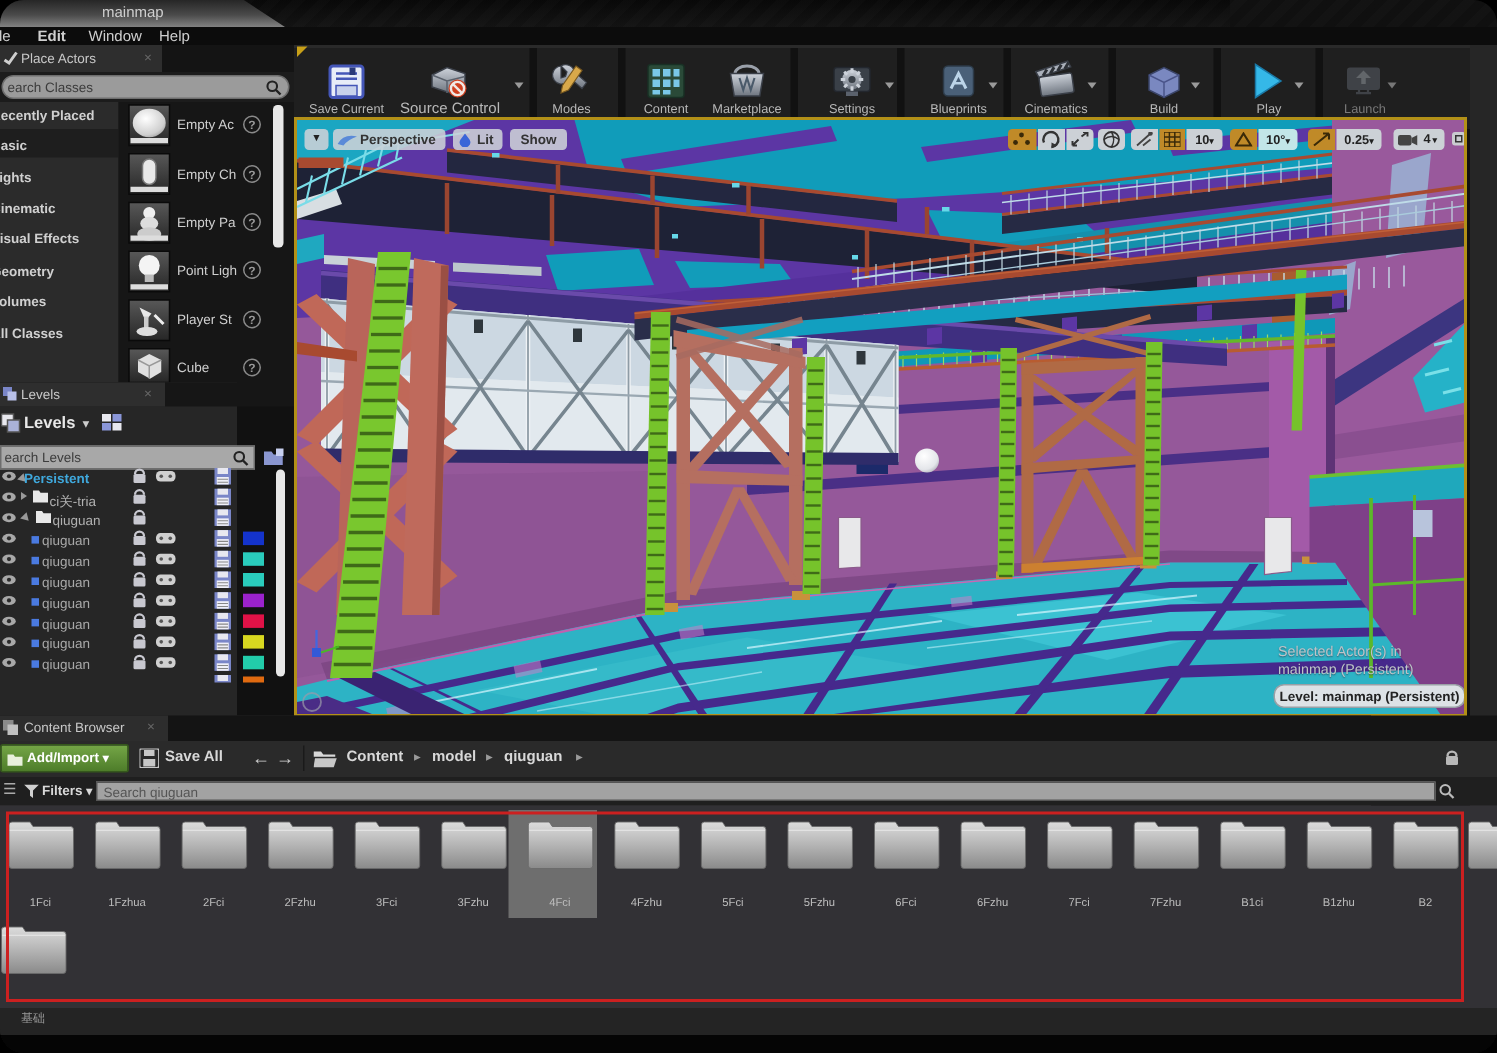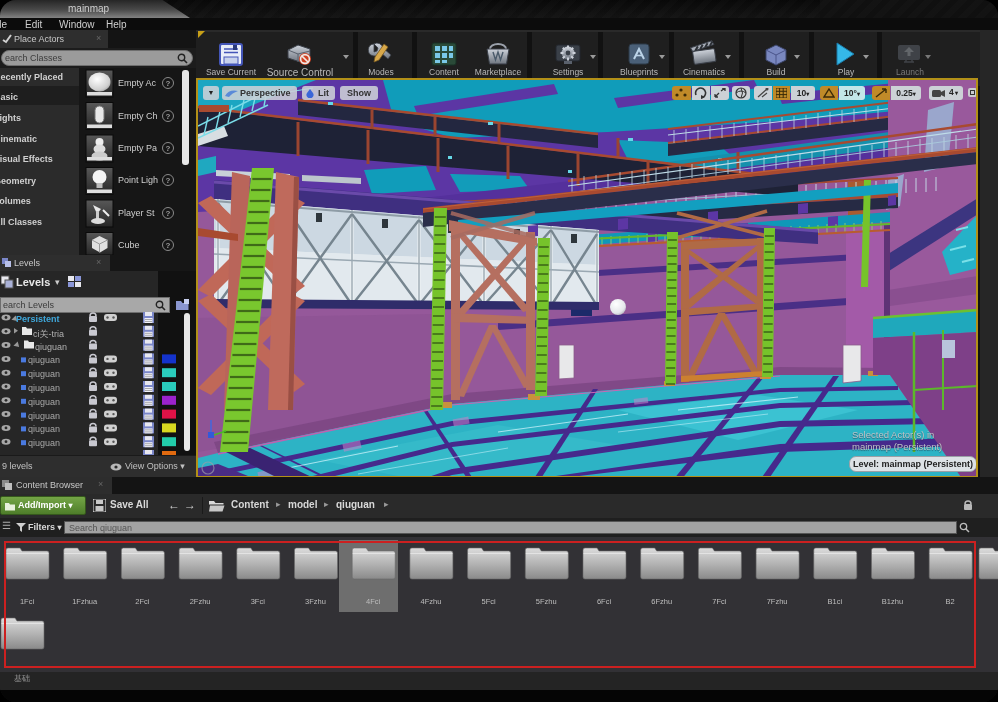--- a/index.html
+++ b/index.html
@@ -15,21 +15,21 @@
     <div id="frame">
 
 <div class="abs" style="left:0;top:0;width:820px;height:18px;background:linear-gradient(180deg,#060606,#161616);">
   <div class="abs" style="left:0;top:0;width:998px;height:18px;background:repeating-linear-gradient(135deg,#0e0e0e 0 6px,#171717 6px 12px);opacity:.35;"></div>
   <div class="abs" style="left:-6px;top:0;width:196px;height:18px;background:linear-gradient(180deg,#262626 0%,#4a4a4a 55%,#828282 100%);clip-path:polygon(0 0,86% 0,100% 100%,0 100%);"></div>
   <div class="txt" style="left:68px;top:3px;font-size:10px;color:#cfcfcf;">mainmap</div>
 </div>
 
 <div class="abs" style="left:0;top:18px;width:998px;height:12px;background:#0c0c0c;">
   <span class="txt" style="left:-9px;top:1px;font-size:10px;color:#cfcfcf;">File</span>
-  <span class="txt" style="left:25px;top:1px;font-size:10px;color:#cfcfcf;">Edit</span>
+  <span class="txt" style="left:25px;top:1px;font-size:10px;color:#cfcfcf;font-weight:bold;">Edit</span>
   <span class="txt" style="left:59px;top:1px;font-size:10px;color:#cfcfcf;">Window</span>
   <span class="txt" style="left:106px;top:1px;font-size:10px;color:#cfcfcf;">Help</span>
 </div>
 
 <div class="abs" id="placeactors" style="left:0;top:30px;width:196px;height:225px;background:#1c1c1c;">
 
   <div class="abs" style="left:0;top:0;width:196px;height:18px;background:#141414;"></div>
   <div class="abs" style="left:0;top:0;width:108px;height:18px;background:#2e2e2e;"></div>
   <svg class="abs" style="left:1px;top:3px;" width="12" height="12" viewBox="0 0 12 12">
           <path d="M2 7 L5 9 L10 2" stroke="#cfcfcf" stroke-width="2" fill="none"></path>
@@ -266,28 +266,20 @@
   <div class="txt" style="left:35px;top:86.6px;font-size:9px;color:#b0b0b0;">qiuguan</div>
   <div class="txt" style="left:28px;top:100.4px;font-size:9px;color:#a8a8a8;">qiuguan</div>
   <div class="txt" style="left:28px;top:114.2px;font-size:9px;color:#a8a8a8;">qiuguan</div>
   <div class="txt" style="left:28px;top:128px;font-size:9px;color:#a8a8a8;">qiuguan</div>
   <div class="txt" style="left:28px;top:141.8px;font-size:9px;color:#a8a8a8;">qiuguan</div>
   <div class="txt" style="left:28px;top:155.6px;font-size:9px;color:#a8a8a8;">qiuguan</div>
   <div class="txt" style="left:28px;top:169.4px;font-size:9px;color:#a8a8a8;">qiuguan</div>
   <div class="txt" style="left:28px;top:183.2px;font-size:9px;color:#a8a8a8;">qiuguan</div>
   <div class="abs" style="left:184px;top:58px;width:6px;height:138px;background:#e8e8e8;border-radius:3px;"></div>
 
-  <div class="abs" style="left:0;top:200px;width:196px;height:22px;background:#2e2e2e;border-top:1px solid #1a1a1a;">
-    <div class="txt" style="left:2px;top:5px;font-size:9px;color:#c0c0c0;">9 levels</div>
-    <svg class="abs" style="left:110px;top:7px;" width="12" height="8" viewBox="0 0 12 8">
-            <ellipse cx="6" cy="4" rx="5.5" ry="3.5" fill="#b8b8b8"></ellipse>
-            <circle cx="6" cy="4" r="1.6" fill="#2a2a2a"></circle>
-          </svg>
-    <div class="txt" style="left:125px;top:5px;font-size:9px;color:#c0c0c0;">View Options ▾</div>
-  </div>
 </div>
 
 <div class="abs" id="toolbar" style="left:196px;top:30px;width:802px;height:56px;background:#1f1f1f;">
   <div class="abs" style="left:0;top:0;width:802px;height:2px;background:#2a2a2a;"></div>
   <div class="abs" style="left:2px;top:1px;width:0;height:0;border-left:7px solid #c8a018;border-bottom:7px solid transparent;"></div>
   <div class="abs" style="left:157px;top:2px;width:5px;height:46px;background:#111;"></div>
   <div class="abs" style="left:216px;top:2px;width:5px;height:46px;background:#111;"></div>
   <div class="abs" style="left:331px;top:2px;width:5px;height:46px;background:#111;"></div>
   <div class="abs" style="left:402px;top:2px;width:5px;height:46px;background:#111;"></div>
   <div class="abs" style="left:473px;top:2px;width:5px;height:46px;background:#111;"></div>

